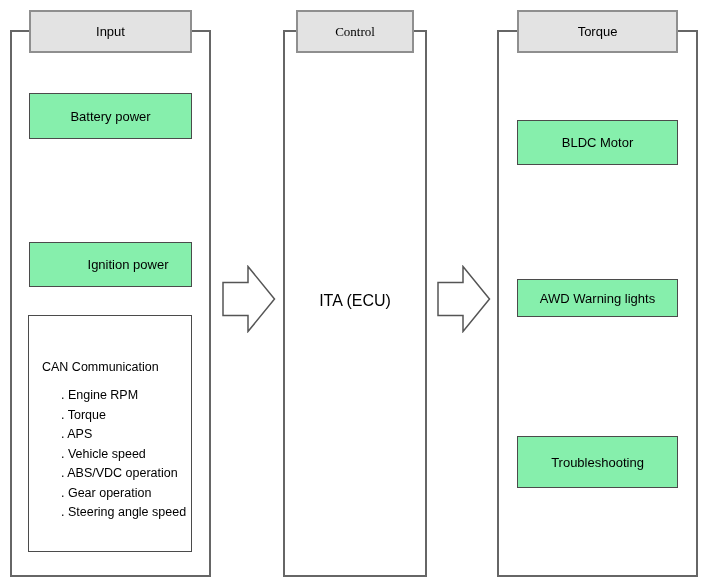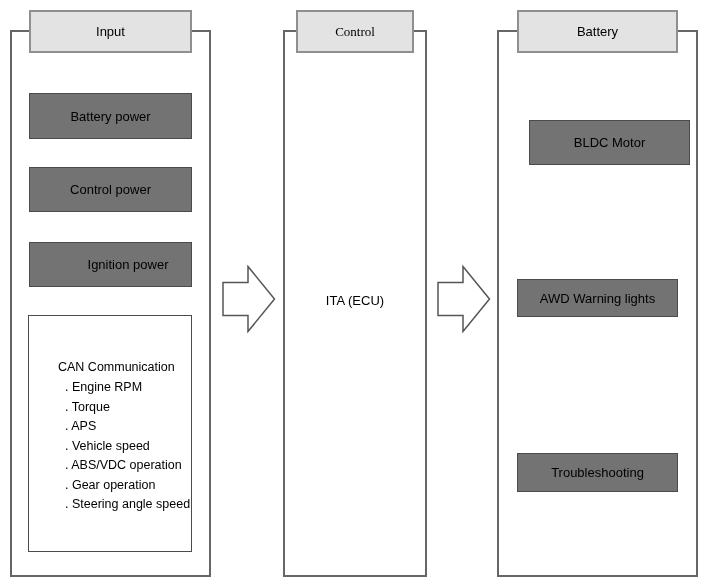--- a/index.html
+++ b/index.html
@@ -44,21 +44,21 @@
     font-size: 13px;
     z-index: 3;
   }
   .header-input   { left: 29px;  width: 163px; }
   .header-control { left: 296px; width: 118px; font-family: Liberation Serif, serif; }
   .header-output  { left: 517px; width: 161px; }
 
   
   .label-box {
     position: absolute;
-    background: #737373;
+    background: #86efac;
     border: 1.5px solid #4b4b4b;
     box-sizing: border-box;
     display: flex;
     align-items: center;
     justify-content: center;
     font-size: 13px;
     text-align: center;
     z-index: 2;
   }
   .box-battery  { left: 29px; width: 163px; top: 93px;  height: 46px; }
@@ -66,50 +66,49 @@
   .box-ignition { left: 29px; width: 163px; top: 242px; height: 45px; padding-left: 35px; }
 
   .box-can {
     position: absolute;
     left: 28px; width: 164px; top: 315px; height: 237px;
     background: #ffffff;
     border: 1.5px solid #4b4b4b;
     box-sizing: border-box;
     z-index: 2;
     font-size: 12.5px;
-    padding-left: 16px;
   }
   .can-title {
     margin: 44px 0 4px 13px;
   }
   .can-list {
     list-style: none;
-    margin: 0;
+    margin: 12px;
     padding: 0 0 0 20px;
   }
   .can-list li {
     line-height: 19.5px;
     white-space: nowrap;
   }
 
-  .box-bldc    { left: 517px; width: 161px; top: 120px; height: 45px; margin-left: 12px; }
+  .box-bldc    { left: 517px; width: 161px; top: 120px; height: 45px; }
   .box-awd     { left: 517px; width: 161px; top: 279px; height: 38px; }
-  .box-trouble { left: 517px; width: 161px; top: 436px; height: 39px; margin-top: 17px; }
+  .box-trouble { left: 517px; width: 161px; top: 436px; height: 52px; }
 
   
   .ecu-label {
     position: absolute;
     left: 283px;
     width: 144px;
     top: 293px;
     height: 15px;
     display: flex;
     align-items: center;
     justify-content: center;
-    font-size: 13px;
+    font-size: 16px;
     z-index: 2;
   }
 
   
   .flow-arrow {
     position: absolute;
     top: 265px;
     width: 54px;
     height: 68px;
     z-index: 4;
@@ -122,23 +121,20 @@
 
 <div class="stage">
 
   <div class="panel panel-input"></div>
   <div class="header-tab header-input">
     <span>Input</span>
   </div>
 
   <div class="label-box box-battery">
     <span>Battery power</span>
-  </div>
-  <div class="label-box box-controlp">
-    <span>Control power</span>
   </div>
   <div class="label-box box-ignition">
     <span>Ignition power</span>
   </div>
 
   <div class="box-can">
     <div class="can-title">CAN Communication</div>
     <ul class="can-list">
       <li>. Engine RPM</li>
       <li>. Torque</li>
@@ -159,21 +155,21 @@
     <span>Control</span>
   </div>
   <div class="ecu-label">ITA (ECU)</div>
 
   <svg class="flow-arrow arrow-2" viewBox="0 0 54 68">
     <polygon points="1,17.5 26,17.5 26,1.5 52.5,34 26,66.5 26,50.5 1,50.5" fill="#ffffff" stroke="#555555" stroke-width="1.5" stroke-linejoin="miter"></polygon>
   </svg>
 
   <div class="panel panel-output"></div>
   <div class="header-tab header-output">
-    <span>Battery</span>
+    <span>Torque</span>
   </div>
 
   <div class="label-box box-bldc">
     <span>BLDC Motor</span>
   </div>
   <div class="label-box box-awd">
     <span>AWD Warning lights</span>
   </div>
   <div class="label-box box-trouble">
     <span>Troubleshooting</span>

